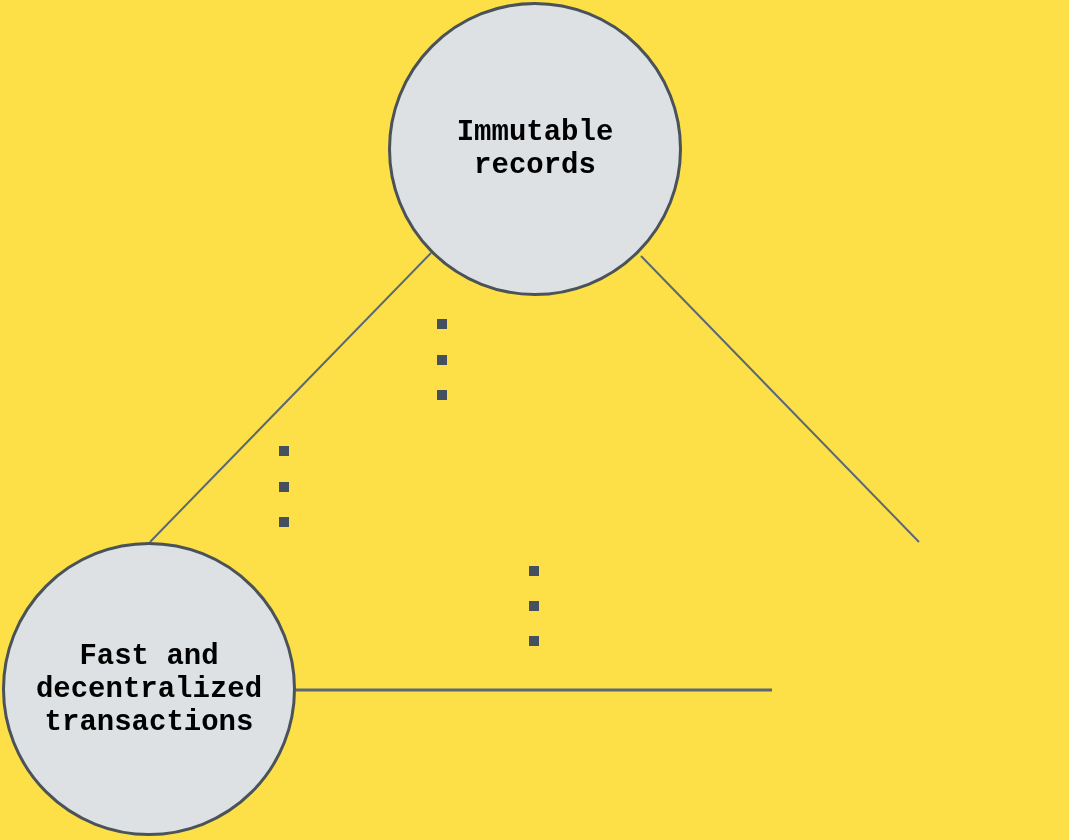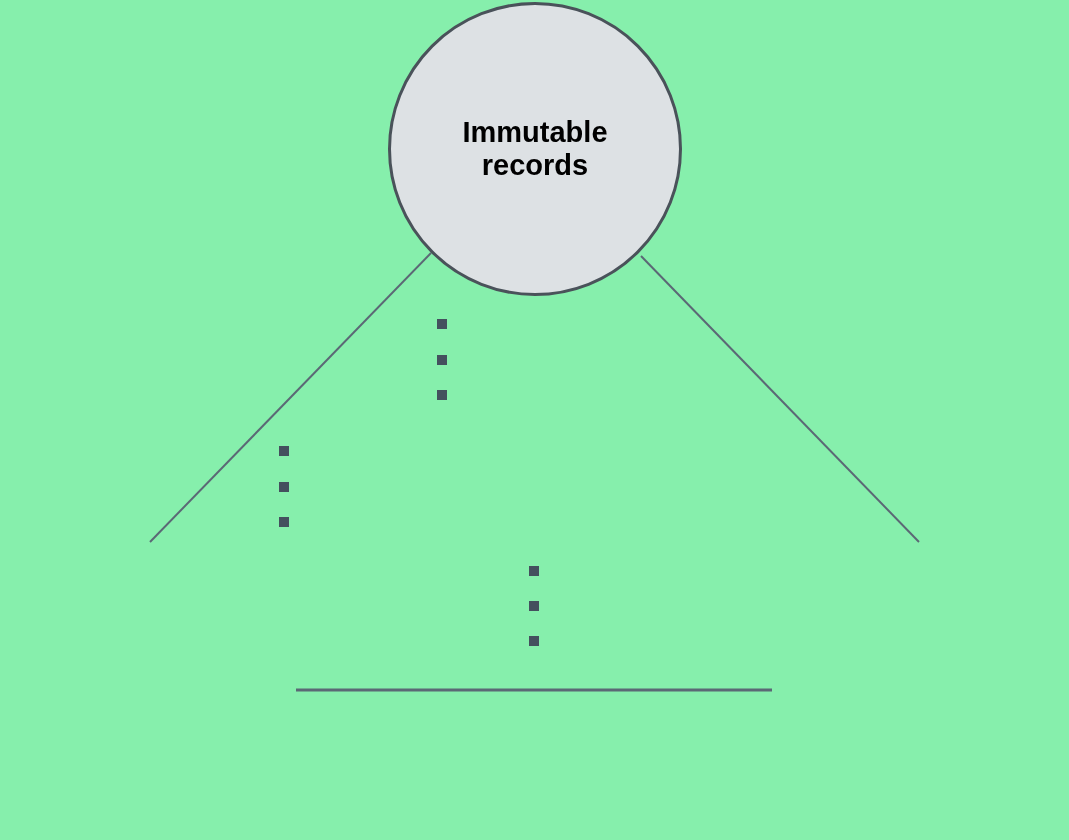--- a/index.html
+++ b/index.html
@@ -4,23 +4,23 @@
 <style>
   html, body {
     margin: 0;
     padding: 0;
     background: #000000;
   }
   .canvas {
     position: relative;
     width: 1069px;
     height: 840px;
-    background: #86efac;
+    background: #fde047;
     overflow: hidden;
-    font-family: Liberation Sans, sans-serif;
+    font-family: Liberation Mono, monospace;
   }
   .overlay {
     position: absolute;
     left: 0;
     top: 0;
     z-index: 0;
     display: block;
   }
   .node {
     position: absolute;
@@ -73,15 +73,20 @@
       <rect x="529" y="601" width="10" height="10" fill="#44505e"></rect>
       <rect x="529" y="636" width="10" height="10" fill="#44505e"></rect>
     </g>
   </svg>
 
   <div class="node node-top">
     <div class="node-label">Immutable
 records</div>
   </div>
 
+  <div class="node node-left">
+    <div class="node-label">Fast and
+decentralized
+transactions</div>
+  </div>
 
 
 </div>
 
 </body></html>

